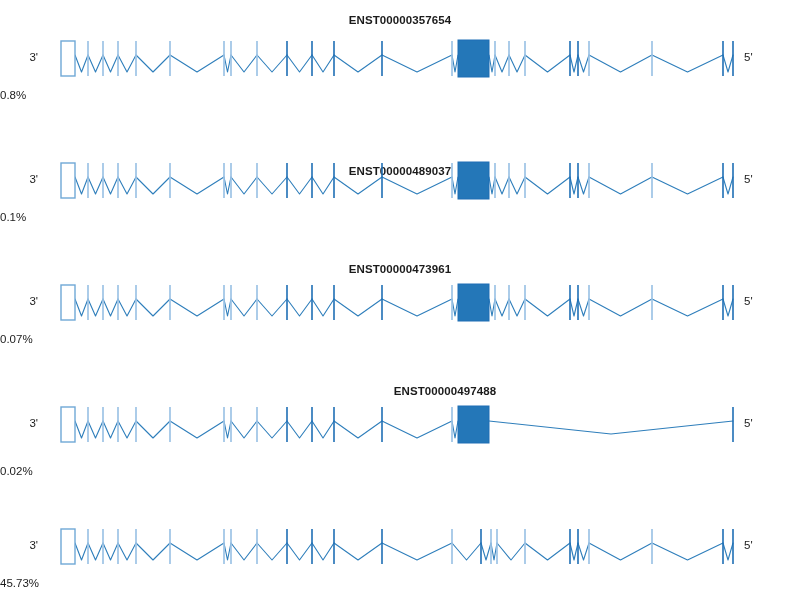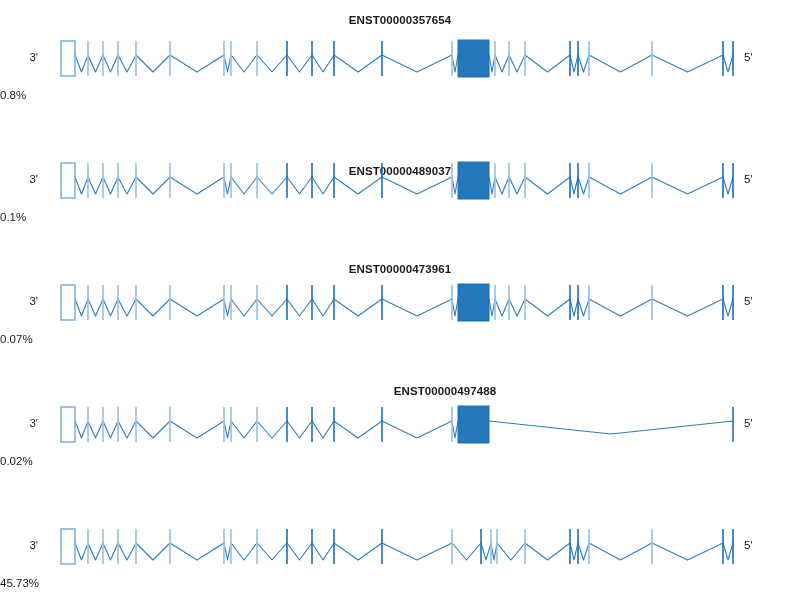--- a/index.html
+++ b/index.html
@@ -241,21 +241,21 @@
           <line x1="312" y1="0" x2="312" y2="35" stroke="#1F6FB5" stroke-width="1.6"></line>
           <line x1="334" y1="0" x2="334" y2="35" stroke="#1F6FB5" stroke-width="1.6"></line>
           <line x1="382" y1="0" x2="382" y2="35" stroke="#1F6FB5" stroke-width="1.6"></line>
           <line x1="452" y1="0" x2="452" y2="35" stroke="#9DC3E6" stroke-width="1.7"></line>
           <line x1="733" y1="0" x2="733" y2="35" stroke="#1F6FB5" stroke-width="1.6"></line>
         </g>
         <rect x="61" y="0" width="14" height="35" fill="#ffffff" stroke="#6FA8D6" stroke-width="1.4"></rect>
         <rect x="458" y="-1" width="31" height="37" fill="#2477B8" stroke="#1F6FB5" stroke-width="1"></rect>
       </svg>
     </div>
-    <div class="r-pct" style="top: 455px;">0.02%</div>
+    <div class="r-pct" style="top: 465px;">0.02%</div>
     <div class="end-lab l" style="left: 24px; width: 14px; top: 539px;">3'</div>
     <div class="end-lab" style="left: 744px; top: 539px;">5'</div>
     <div class="track" style="left: 0px; top: 529px; width: 800px; height: 37px;">
       <svg width="800" height="37" viewBox="0 0 800 37">
         <g>
           <path d="M 75 14 L 81.5 31 L 88 14" fill="none" stroke="#2E7EBB" stroke-width="1.1" stroke-linejoin="round" stroke-linecap="round"></path>
           <path d="M 88 14 L 95.5 31 L 103 14" fill="none" stroke="#2E7EBB" stroke-width="1.1" stroke-linejoin="round" stroke-linecap="round"></path>
           <path d="M 103 14 L 110.5 31 L 118 14" fill="none" stroke="#2E7EBB" stroke-width="1.1" stroke-linejoin="round" stroke-linecap="round"></path>
           <path d="M 118 14 L 127 31 L 136 14" fill="none" stroke="#2E7EBB" stroke-width="1.1" stroke-linejoin="round" stroke-linecap="round"></path>
           <path d="M 136 14 L 153 31 L 170 14" fill="none" stroke="#2E7EBB" stroke-width="1.1" stroke-linejoin="round" stroke-linecap="round"></path>

